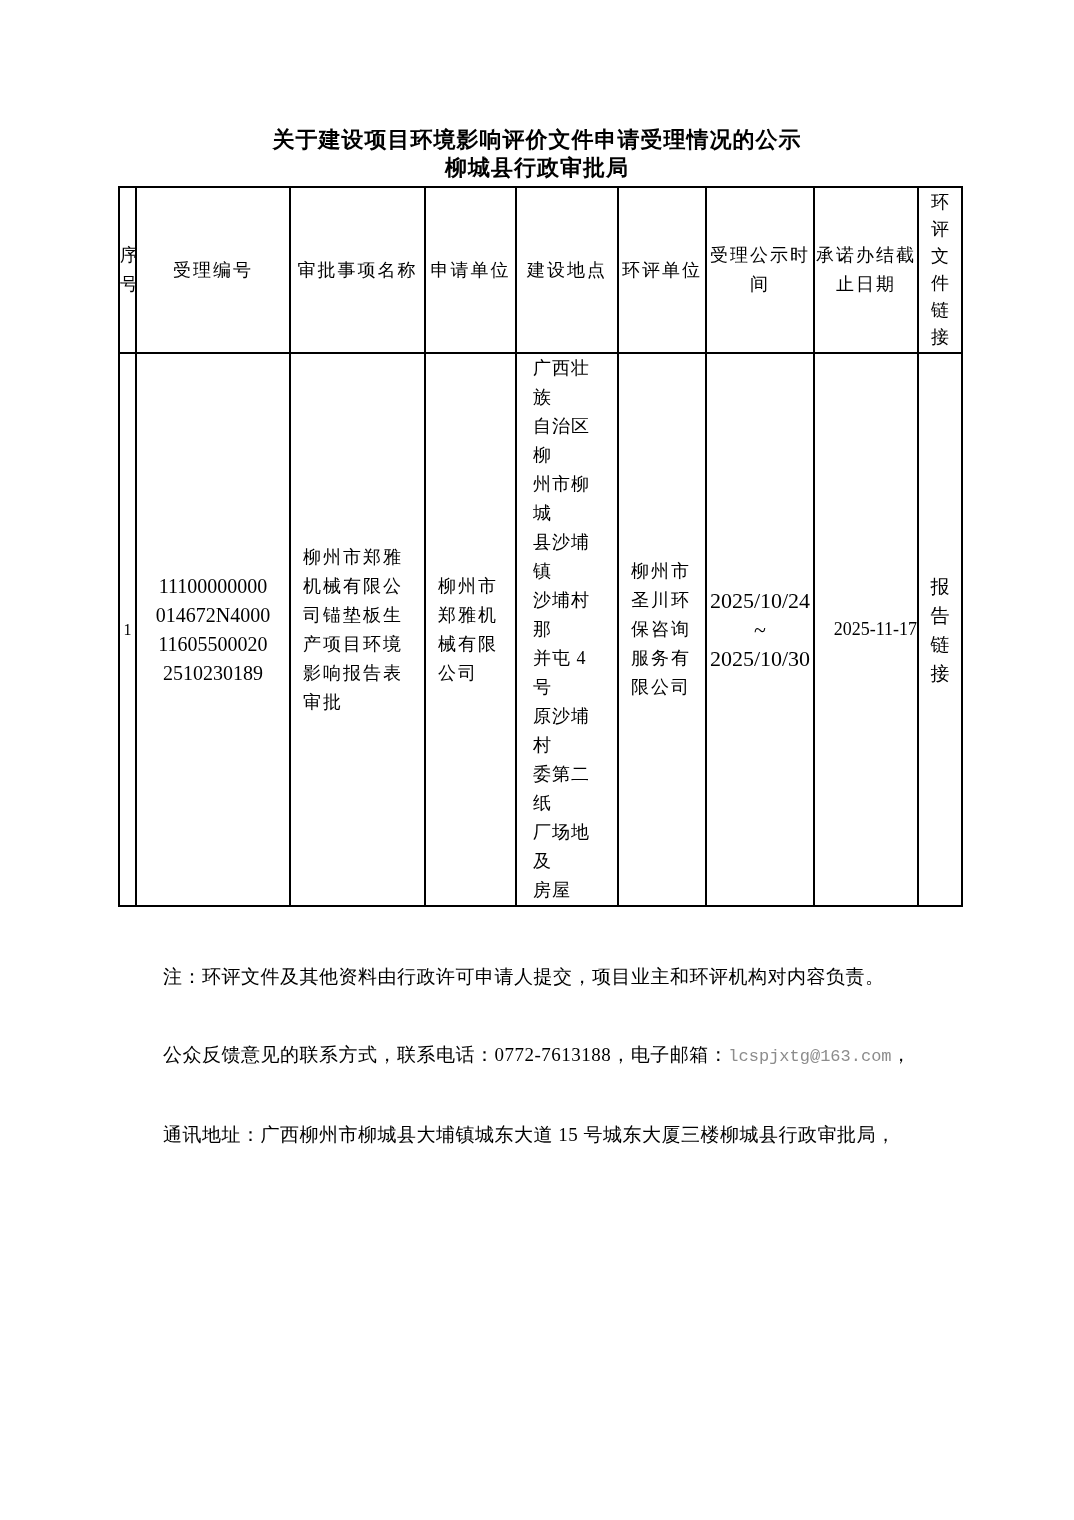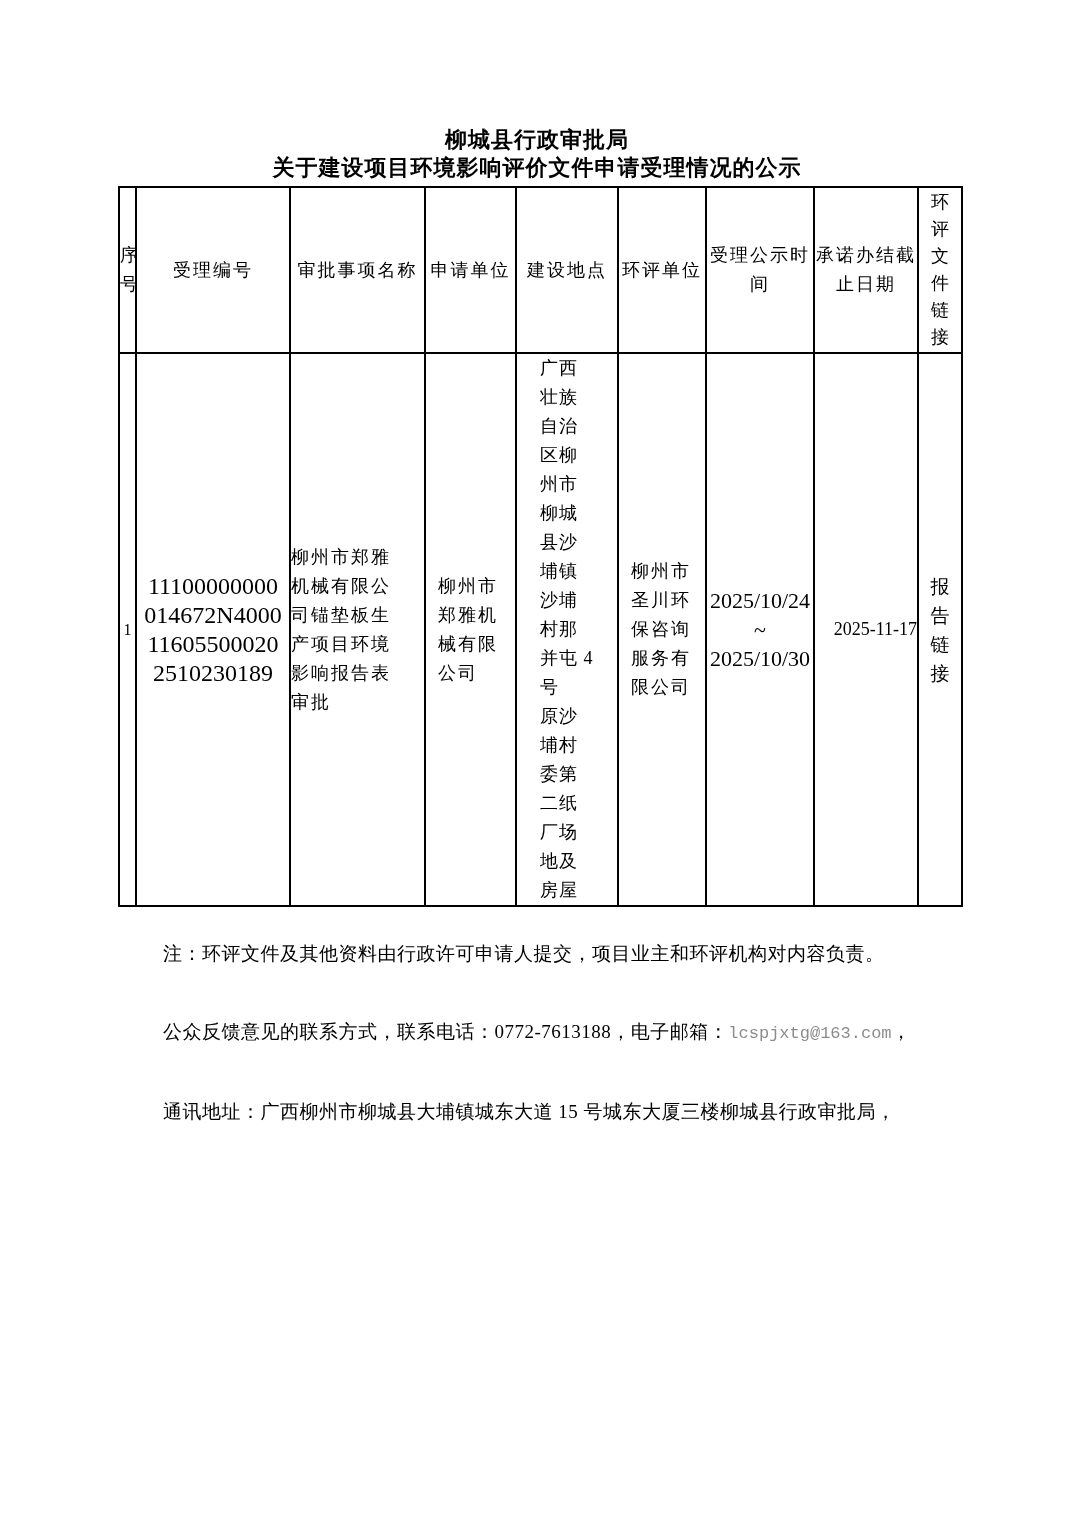--- a/index.html
+++ b/index.html
@@ -35,44 +35,44 @@
     text-align: center;
     padding: 0;
     overflow: hidden;
   }
   tr.head-row { height: 166px; }
   tr.head-row th { letter-spacing: 2px; }
   tr.head-row th.c-index { letter-spacing: 0; }
   tr.head-row th.c-link { letter-spacing: 0; line-height: 27px; font-size: 18px; }
   tr.body-row { height: 297px; }
   td.c-index { font-size: 16px; }
-  td.c-no { font-size: 24px; margin-left: 12px; }
+  td.c-no { font-size: 20px; margin-left: 12px; }
   td.cjk { text-align: left; letter-spacing: 2px; }
-  td.c-item { padding: 0 0; }
+  td.c-item { padding: 0 12px; }
   td.c-applicant { padding: 0 12px; }
-  td.c-location { padding: 0 23px; letter-spacing: 1px; border-radius: 22px; }
+  td.c-location { padding: 0 16px; letter-spacing: 1px; border-radius: 22px; }
   td.c-agency { padding: 0 12px; }
   td.c-period { font-size: 22px; }
   td.c-deadline { font-size: 18px; text-align: right; }
   td.c-link { font-size: 19px; letter-spacing: 0; }
-  .notes { margin: 37px 0 0 163px; font-size: 19px; }
+  .notes { margin: 60px 0 0 163px; font-size: 19px; }
   .notes p { margin: 0 0 58px 0; line-height: 20px; letter-spacing: 0.5px; }
   .email {
     font-family: "Liberation Mono", "DejaVu Sans Mono", monospace;
     font-size: 17px;
     color: #8c8c8c;
     letter-spacing: 0;
   }
 </style>
 </head>
 <body>
 
 <div class="doc">
+  <div class="title">关于建设项目环境影响评价文件申请受理情况的公示</div>
   <div class="title">柳城县行政审批局</div>
-  <div class="title">关于建设项目环境影响评价文件申请受理情况的公示</div>
 
   <table class="acceptance">
     <colgroup>
       <col style="width:17px">
       <col style="width:154px">
       <col style="width:135px">
       <col style="width:91px">
       <col style="width:102px">
       <col style="width:88px">
       <col style="width:108px">

